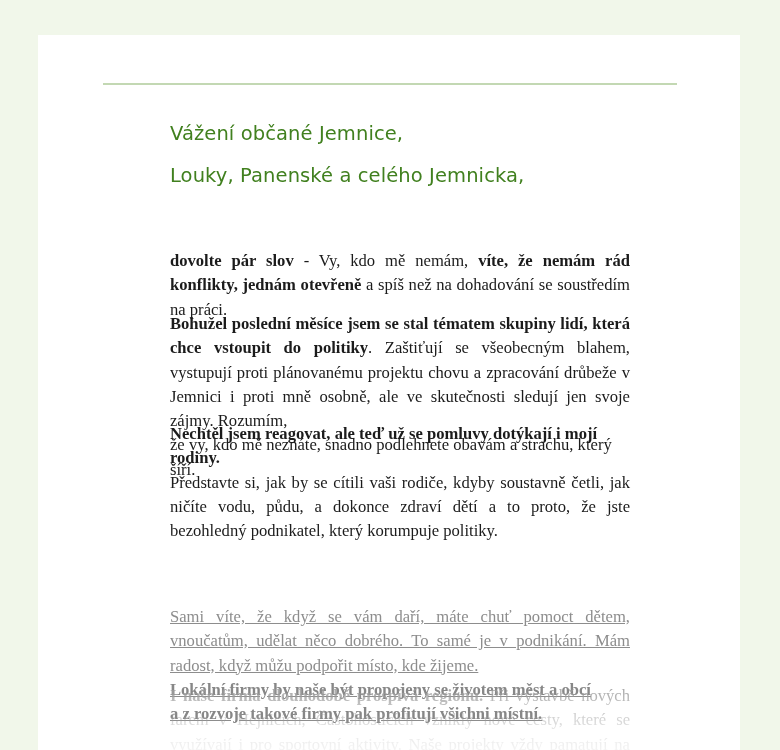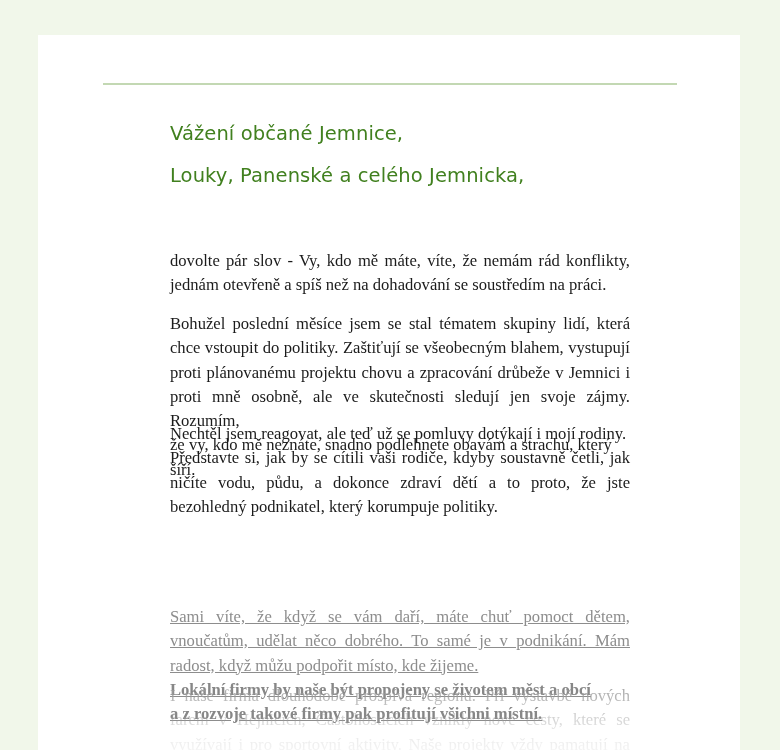--- a/index.html
+++ b/index.html
@@ -70,21 +70,21 @@
 
   .body-block p {
     margin: 0;
   }
 
   .nojust {
     text-align: left;
   }
 
   b, strong {
-    font-weight: normal;
+    font-weight: bold;
   }
 
   
   .faded {
     color: #8d8d8d;
     text-decoration: underline;
   }
 
   .faded-strong {
     color: #878787;
@@ -124,21 +124,21 @@
   <div id="inner">
 
     <div class="rule"></div>
 
     <div class="headings">
       <div class="heading-line">Vážení občané Jemnice,</div>
       <div class="heading-line">Louky, Panenské a celého Jemnicka,</div>
     </div>
 
     <div class="body-block" style="top:202px;">
-      <p><b>dovolte pár slov</b><span> - Vy, kdo mě máte, </span><b>víte, že nemám rád konflikty, jednám otevřeně</b><span> a spíš než na dohadování se soustředím na práci.</span></p>
+      <p><b>dovolte pár slov</b><span> - Vy, kdo mě nemám, </span><b>víte, že nemám rád konflikty, jednám otevřeně</b><span> a spíš než na dohadování se soustředím na práci.</span></p>
     </div>
 
     <div class="body-block" style="top:265px;">
       <p><b>Bohužel poslední měsíce jsem se stal tématem skupiny lidí, která chce vstoupit do politiky</b><span>. Zaštiťují se všeobecným blahem, vystupují proti plánovanému projektu chovu a zpracování drůbeže v Jemnici i proti mně osobně,  ale ve  skutečnosti sledují jen svoje zájmy. Rozumím,</span></p>
       <p class="nojust">že vy, kdo mě neznáte, snadno podlehnete obavám a strachu, který šíří.</p>
     </div>
 
     <div class="body-block" style="top:375px;">
       <p class="nojust"><b>Nechtěl jsem reagovat, ale teď už se pomluvy dotýkají i mojí rodiny.</b></p>
       <p>Představte si, jak by se cítili vaši rodiče, kdyby soustavně četli, jak ničíte vodu, půdu, a dokonce zdraví dětí a to proto, že jste bezohledný podnikatel, který korumpuje politiky.</p>

